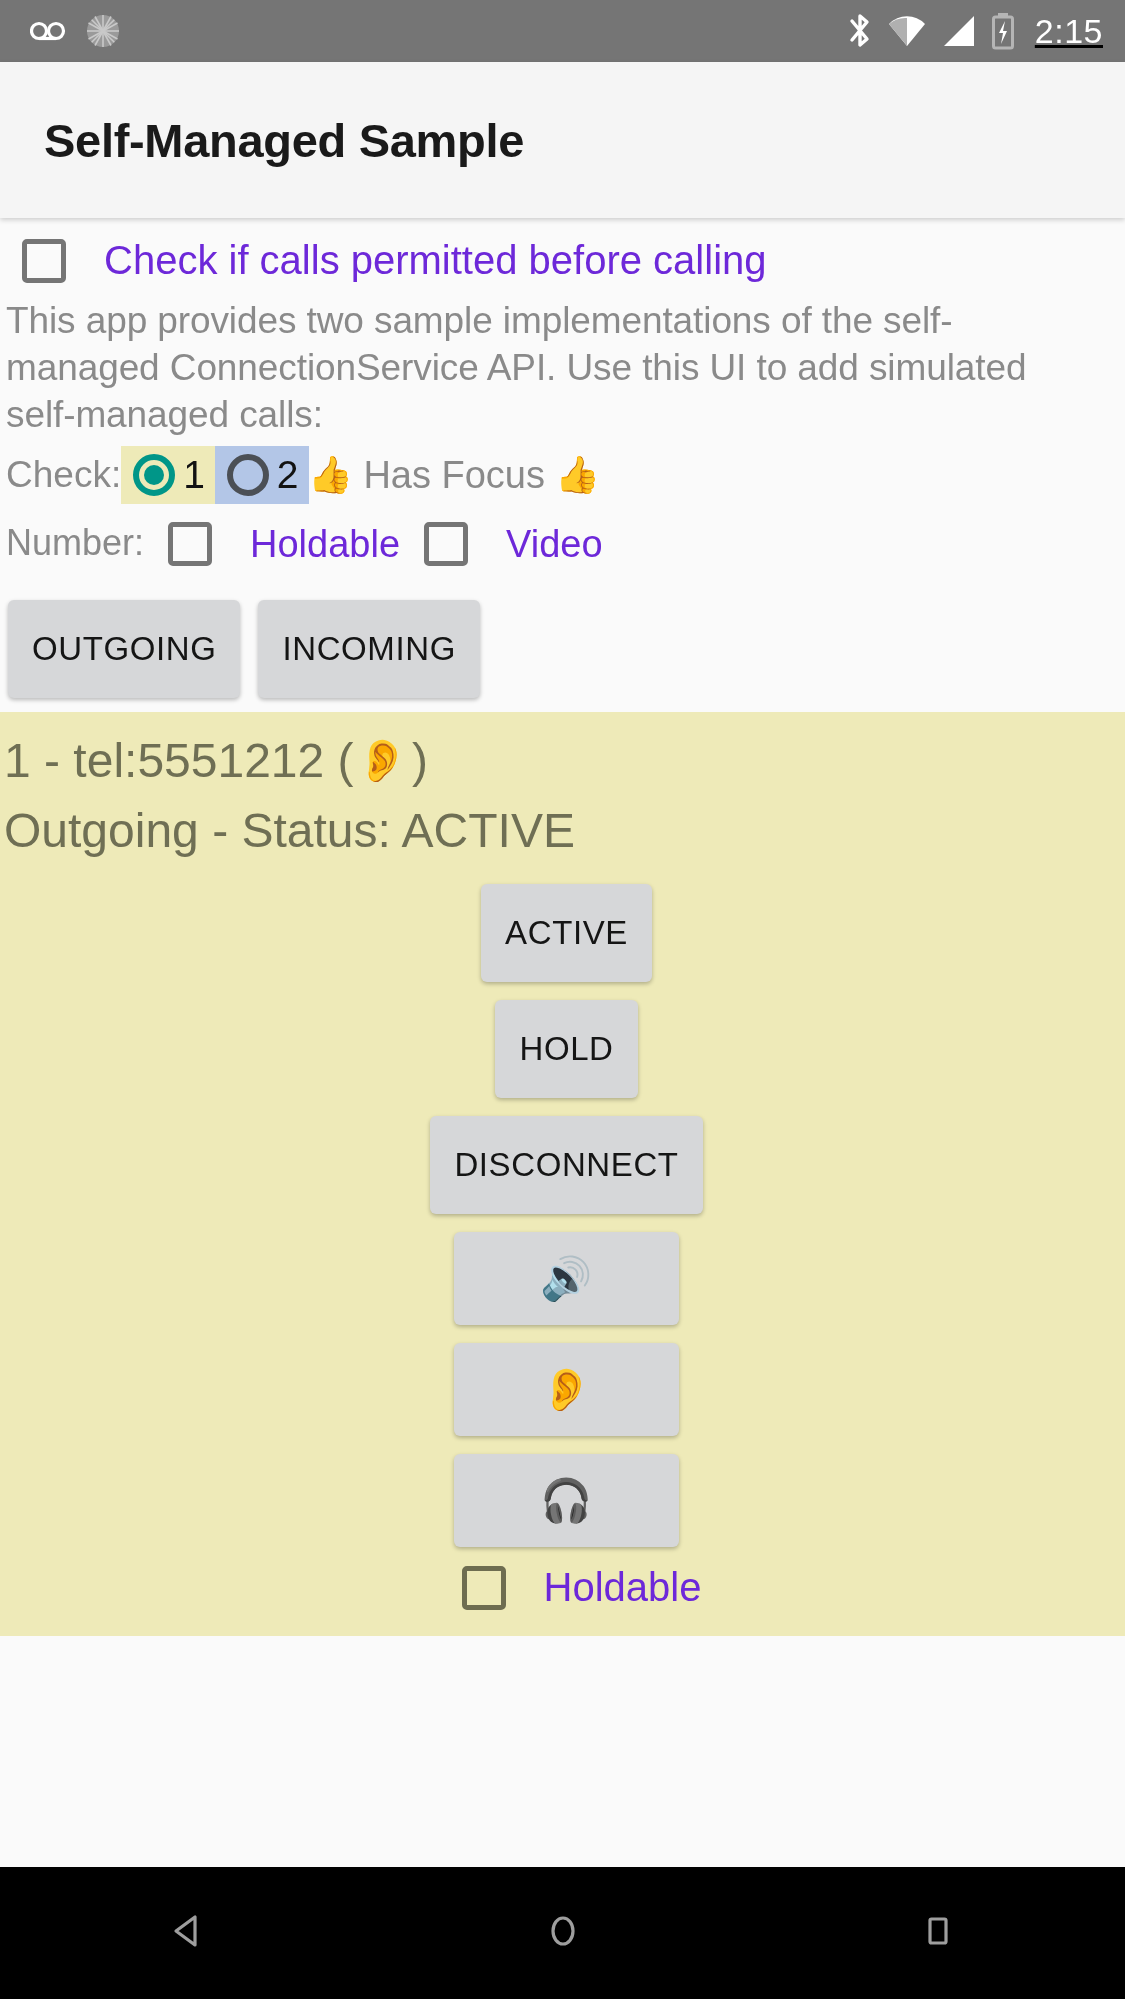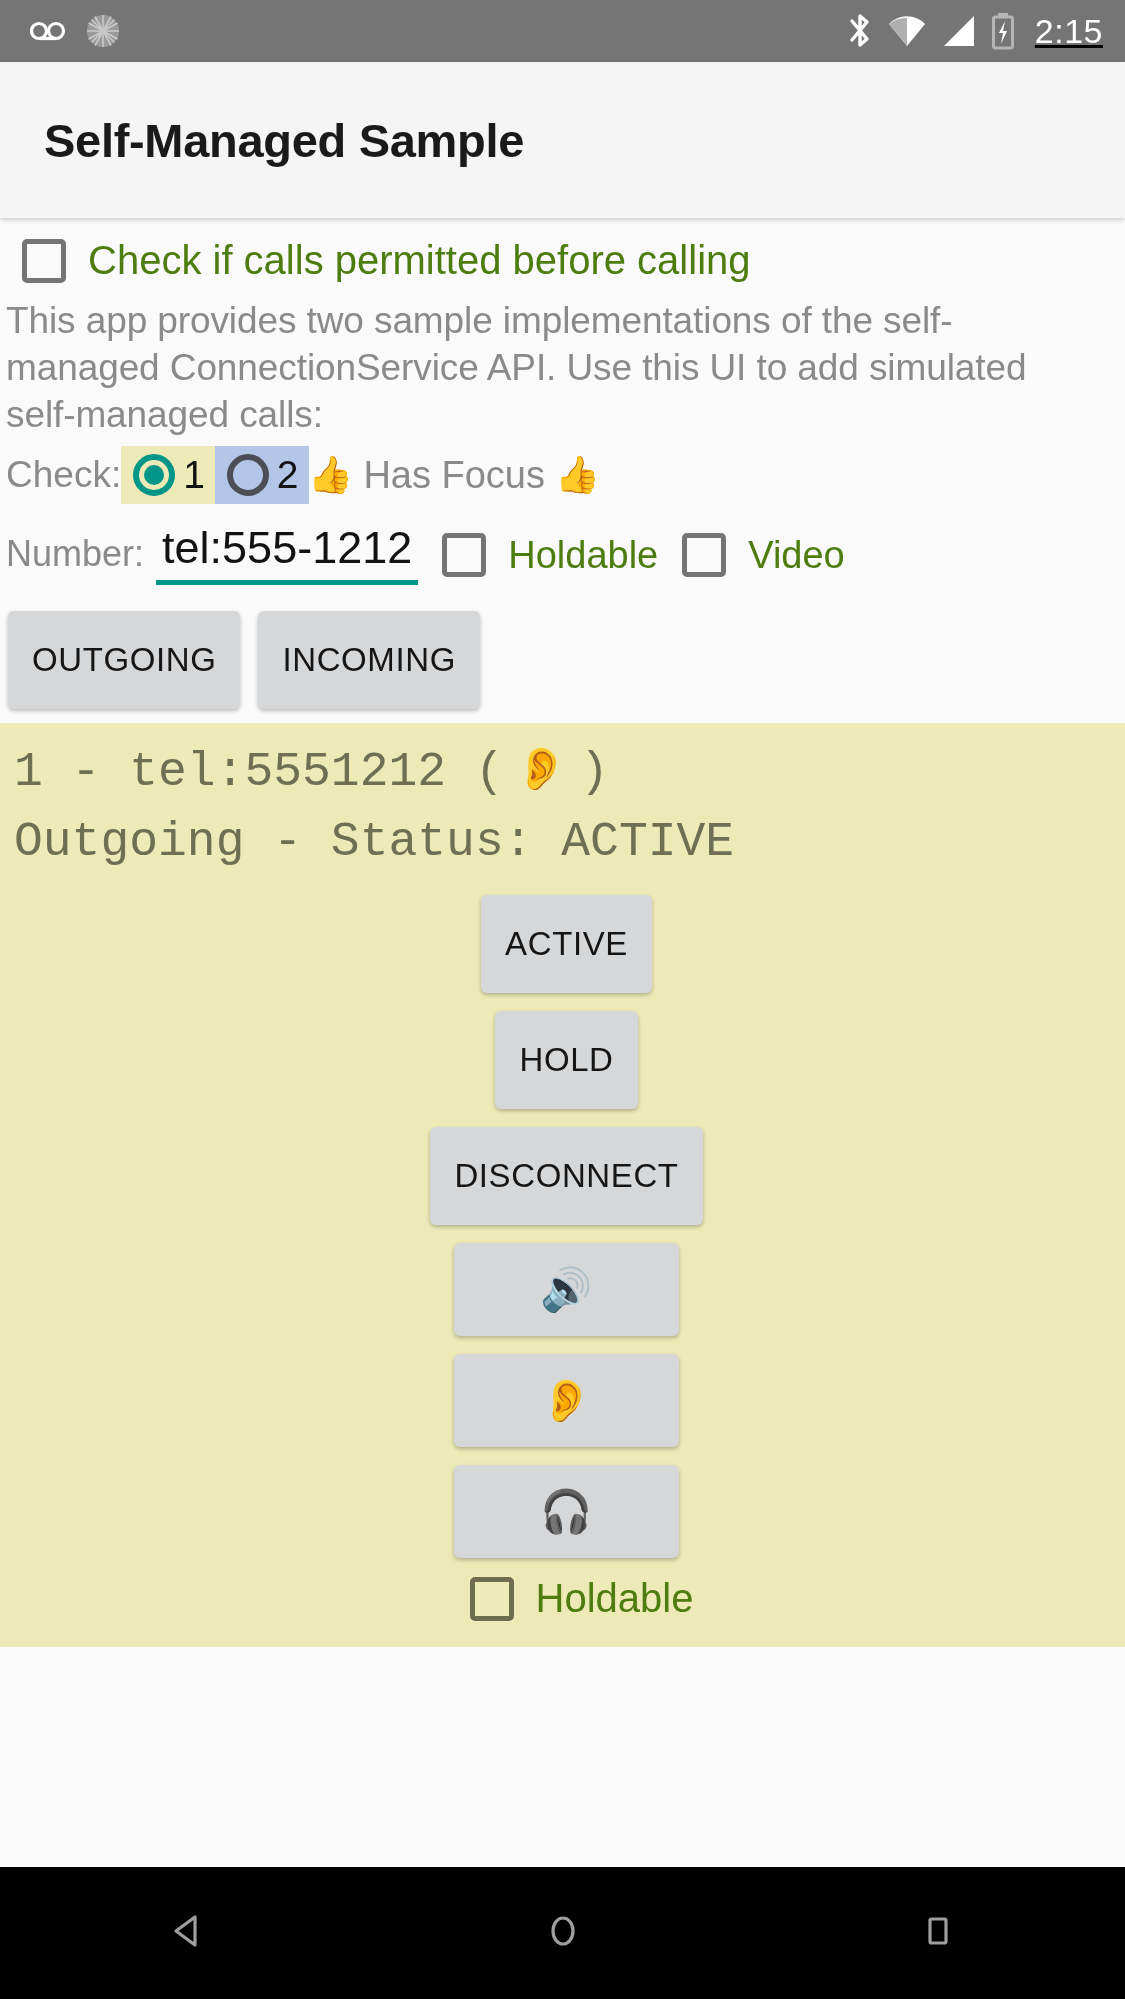--- a/index.html
+++ b/index.html
@@ -45,21 +45,21 @@
   }
 
   .row { display: flex; align-items: center; }
 
   
   .cb {
     width: 44px; height: 44px; border: 5px solid #757575; border-radius: 5px;
     background: transparent; flex: 0 0 auto;
   }
   .cb.olive { border-color: #6e6d50; }
-  .cb-label { font-size: 40px; color: #4d7c0f; margin-left: 22px; white-space: nowrap; }
+  .cb-label { font-size: 40px; color: #6d28d9; margin-left: 38px; white-space: nowrap; }
   .cb-label.small { font-size: 38px; }
 
   .permit-row { padding: 20px 0 14px 22px; }
 
   .desc {
     font-size: 37px; line-height: 47px; color: #8a8a8a;
     padding: 0 30px 0 6px; letter-spacing: -0.1px;
   }
 
   
@@ -96,22 +96,22 @@
     box-shadow: 0 2px 4px rgba(0,0,0,0.26);
     font-size: 33px; font-family: "Liberation Sans", sans-serif;
     color: #151515; letter-spacing: 0.6px;
     padding: 30px 24px; min-width: 120px; text-align: center;
   }
   .mbtn.emoji-btn { font-size: 42px; padding: 22px 24px; min-width: 225px; }
 
   
   .call-card { background: #eeeab8; width: 1125px; padding: 14px 0 26px 0; }
   .call-line {
-    font-size: 48px; color: #6f6f54; padding-left: 14px; line-height: 70px;
-    display: flex; align-items: center; gap: 12px; font-family: Liberation Mono, monospace;
+    font-size: 48px; color: #6f6f54; padding-left: 4px; line-height: 70px;
+    display: flex; align-items: center; gap: 3px;
   }
   .call-line .emoji { font-size: 42px; }
   .card-btn-row { display: flex; align-items: center; gap: 18px; padding: 18px 0 0 8px; flex-direction: column; }
   .card-cb-wrap { display: flex; align-items: center; margin-left: 30px; }
 
   
   .nav-bar {
     position: absolute; left: 0; top: 1867px; width: 1125px; height: 132px;
     background: #000000; display: flex; align-items: center; justify-content: space-around;
   }
@@ -200,23 +200,20 @@
         <span class="radio-outer off"></span>
         <span class="radio-num">2</span>
       </span>
       <span class="emoji">👍</span>
       <span class="focus-text">Has Focus</span>
       <span class="emoji">👍</span>
     </div>
 
     <div class="num-row">
       <span class="num-label">Number:</span>
-      <span class="num-field">
-        <span class="num-value" placeholder="tel:555-1212">tel:555-1212</span>
-      </span>
       <span class="num-cb-wrap">
         <span class="cb"></span>
         <span class="cb-label small">Holdable</span>
       </span>
       <span class="num-cb-wrap">
         <span class="cb"></span>
         <span class="cb-label small">Video</span>
       </span>
     </div>
 

